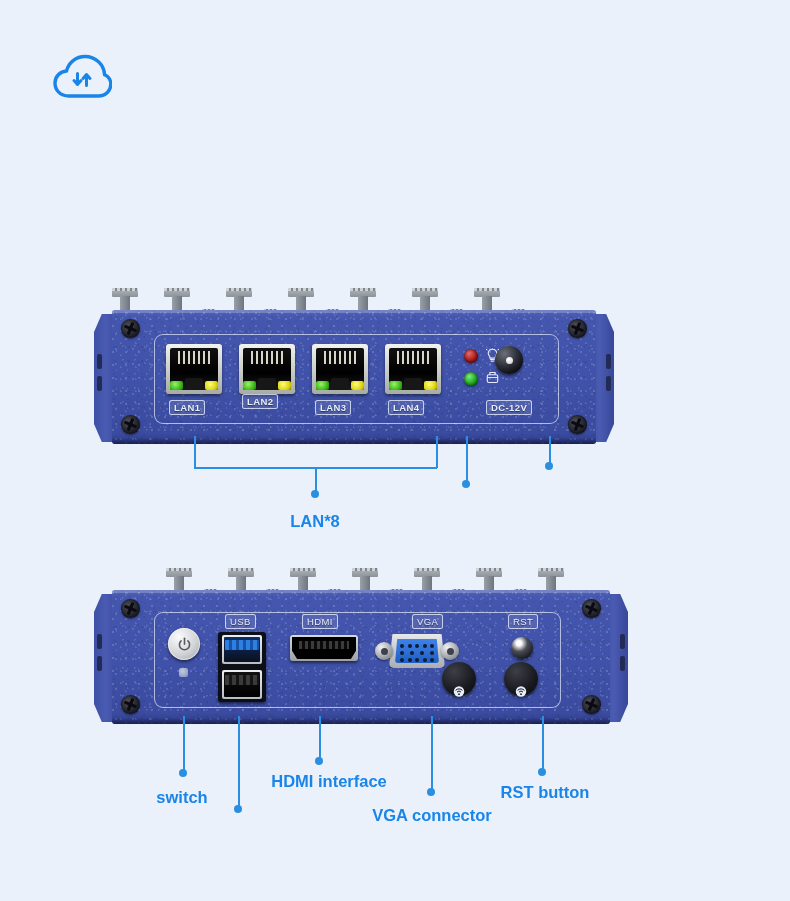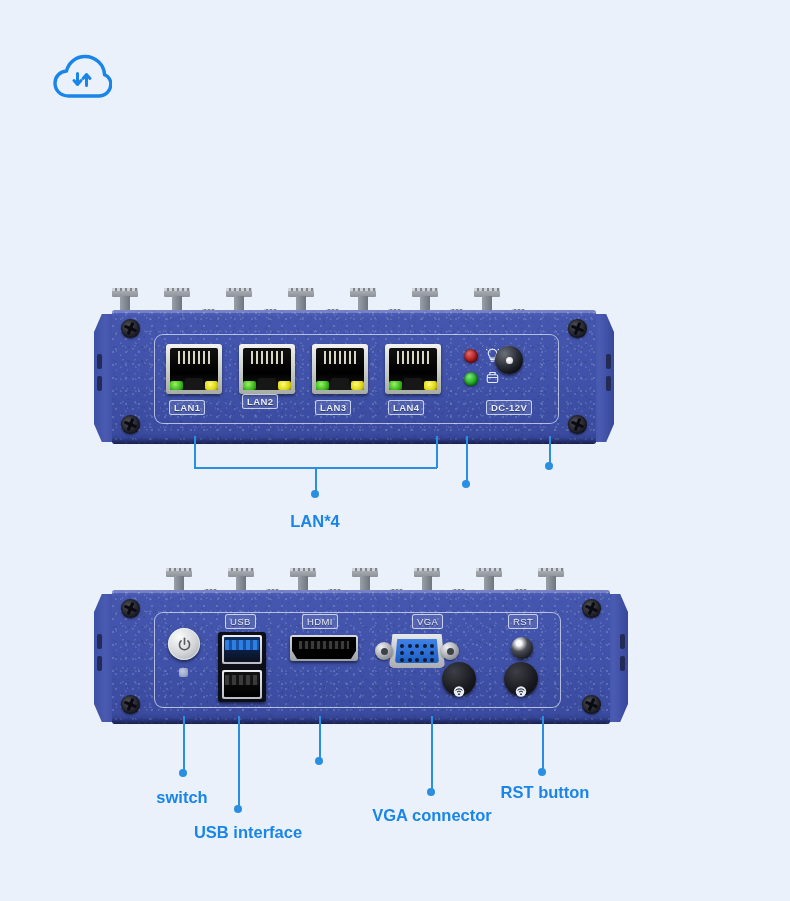--- a/index.html
+++ b/index.html
@@ -341,21 +341,21 @@
       <div class="dcjack" style="left:383px;top:36px"></div>
       <div class="plabel" style="left:374px;top:90px">DC-12V</div>
     </div>
   </div>
 
   <div class="lead v" style="left:194px;top:436px;height:32px"></div>
   <div class="lead v" style="left:436px;top:436px;height:32px"></div>
   <div class="lead h" style="left:194px;top:467px;width:243px"></div>
   <div class="lead v" style="left:315px;top:467px;height:26px"></div>
   <div class="dot" style="left:311px;top:490px"></div>
-  <div class="callout c" style="left:265px;top:511px;width:100px">LAN*4</div>
+  <div class="callout c" style="left:265px;top:511px;width:100px">LAN*8</div>
 
   <div class="lead v" style="left:466px;top:436px;height:46px"></div>
   <div class="dot" style="left:462px;top:480px"></div>
 
   <div class="lead v" style="left:549px;top:436px;height:28px"></div>
   <div class="dot" style="left:545px;top:462px"></div>
 
   <div class="device dev-bottom">
 
     <div class="fins">
@@ -497,24 +497,24 @@
       </div>
     </div>
   </div>
 
   <div class="lead v" style="left:183px;top:716px;height:55px"></div>
   <div class="dot" style="left:179px;top:769px"></div>
   <div class="callout c" style="left:128px;top:787px;width:108px">switch</div>
 
   <div class="lead v" style="left:238px;top:716px;height:91px"></div>
   <div class="dot" style="left:234px;top:805px"></div>
-  <div class="callout c" style="left:178px;top:822px;width:140px">USB interface</div>
 
   <div class="lead v" style="left:319px;top:716px;height:43px"></div>
   <div class="dot" style="left:315px;top:757px"></div>
+  <div class="callout c" style="left:256px;top:771px;width:146px">HDMI interface</div>
 
   <div class="lead v" style="left:431px;top:716px;height:74px"></div>
   <div class="dot" style="left:427px;top:788px"></div>
   <div class="callout c" style="left:362px;top:805px;width:140px">VGA connector</div>
 
   <div class="lead v" style="left:542px;top:716px;height:54px"></div>
   <div class="dot" style="left:538px;top:768px"></div>
   <div class="callout c" style="left:485px;top:782px;width:120px">RST button</div>
 
 </div>

